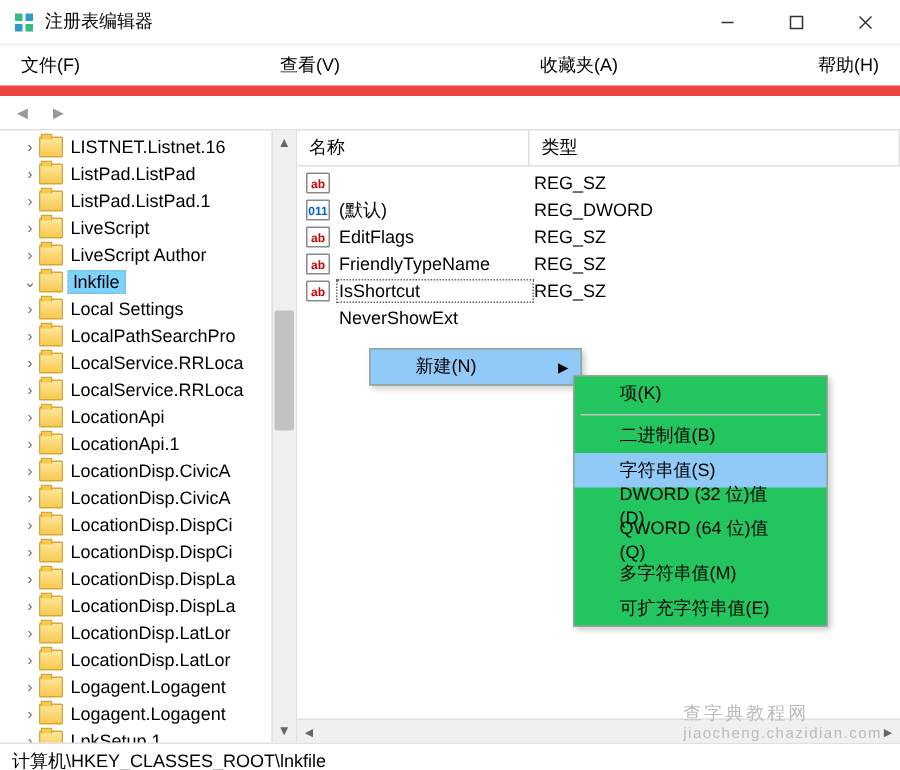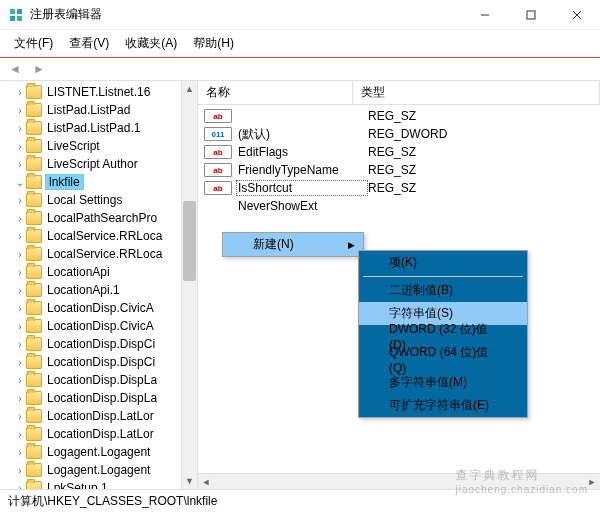--- a/index.html
+++ b/index.html
@@ -2,21 +2,21 @@
 <html><head>
 <meta charset="utf-8">
 <style>
 * { box-sizing: border-box; margin: 0; padding: 0; font-family: "Microsoft YaHei", "Segoe UI", sans-serif; font-size: 12px; }
 body { background: #fff; width: 600px; height: 513px; overflow: hidden; position: relative; }
 .titlebar { background: #fff; height: 30px; display: flex; align-items: center; padding-left: 8px; border-bottom: 1px solid #eee; }
 .titlebar .icon { width: 16px; height: 16px; margin-right: 6px; }
 .title { flex: 1; }
 .winbtns { display: flex; height: 100%; }
 .winbtn { width: 46px; height: 100%; display: flex; align-items: center; justify-content: center; color: #333; }
-.menubar { display: flex; padding: 2px 6px; background: #fff; border-bottom: 1px solid #ef4444; }
+.menubar { display: flex; padding: 2px 6px; background: #fff; border-bottom: 7px solid #ef4444; justify-content: space-between; }
 .menuitem { padding: 3px 8px; }
 .toolbar { display: flex; align-items: center; padding: 2px 6px; gap: 6px; border-bottom: 1px solid #e0e0e0; }
 .toolbtn { width: 18px; height: 18px; display: flex; align-items: center; justify-content: center; color: #999; }
 .main { display: flex; height: 408px; }
 .tree { width: 198px; border-right: 1px solid #e0e0e0; overflow: hidden; position: relative; padding-top: 2px; }
 .tree-inner { padding-left: 14px; }
 .tree-row { display: flex; align-items: center; height: 18px; white-space: nowrap; }
 .caret { width: 12px; display: inline-flex; justify-content: center; color: #6b6b6b; font-size: 10px; }
 .folder { width: 16px; height: 14px; margin-right: 3px; background: linear-gradient(180deg,#ffe79c,#f7c94f); border: 1px solid #d6a936; border-radius: 1px; position: relative; }
 .folder::before { content:""; position:absolute; top:-3px; left:0; width:6px; height:3px; background:#f7c94f; border:1px solid #d6a936; border-bottom:none; border-radius:1px 1px 0 0;}
@@ -26,29 +26,29 @@
 .scrollv .thumb { position:absolute; left:1px; right:1px; top:120px; height:80px; background:#c2c2c2; border-radius:2px;}
 .scrollv .arr { position:absolute; left:0; right:0; height:16px; display:flex; align-items:center; justify-content:center; color:#666; font-size:9px;}
 .scrollv .arr.up{top:0;} .scrollv .arr.down{bottom:0;}
 .list { flex: 1; position: relative; }
 .list-head { display: flex; border-bottom: 1px solid #e0e0e0; }
 .list-col { padding: 3px 8px; }
 .list-col.name { width: 155px; border-right: 1px solid #e0e0e0; }
 .list-col.type { flex: 1; border-right: 1px solid #e0e0e0; }
 .list-body { padding: 2px 6px; }
 .list-row { display: flex; align-items: center; height: 18px; }
-.val-icon { width: 28px; height: 14px; margin-right: 4px; border: 1px solid #8a8a8a; border-radius: 1px; background:#fff; display:flex; align-items:center; justify-content:center; font-size:8px; font-weight:bold; }
+.val-icon { width: 16px; height: 14px; margin-right: 4px; border: 1px solid #8a8a8a; border-radius: 1px; background:#fff; display:flex; align-items:center; justify-content:center; font-size:8px; font-weight:bold; }
 .val-icon.str { color:#c00; }
 .val-icon.bin { color:#06c; }
 .val-name { width: 132px; padding: 0 2px; margin-top: 36px; }
 .val-name.focused { border: 1px dotted #666; padding: 0 1px; }
 .val-type { flex: 1; }
 .list .scrollh { position:absolute; bottom:0; left:0; right:0; height:16px; background:#f0f0f0; border-top:1px solid #e0e0e0; display:flex; align-items:center;}
 .list .scrollh .arr{width:16px; text-align:center; color:#666; font-size:9px;}
-.ctxmenu { position: absolute; background: #0369a1; border: 1px solid #a0a0a0; box-shadow: 2px 2px 4px rgba(0,0,0,0.2); }
+.ctxmenu { position: absolute; background: #22c55e; border: 1px solid #a0a0a0; box-shadow: 2px 2px 4px rgba(0,0,0,0.2); margin-left: 24px; }
 .ctxmenu.sub1 { left: 222px; top: 232px; width: 142px; }
 .ctxmenu.sub2 { left: 358px; top: 250px; width: 170px; }
 .ctxrow { display: flex; align-items: center; height: 23px; padding: 0 28px 0 30px; position: relative; }
 .ctxrow.hl { background: #91c9f7; }
 .ctxrow .arrow { position: absolute; right: 8px; font-size: 9px; }
 .statusbar { border-top: 1px solid #e0e0e0; padding: 4px 8px; height: 24px; display:flex; align-items:center; }
 .watermark { position:absolute; right:12px; bottom:18px; color:#bbb; font-size:16px; letter-spacing:2px; pointer-events:none; }
 .watermark small { display:block; font-size:10px; letter-spacing:1px; text-align:center; }
 </style>
 </head>

